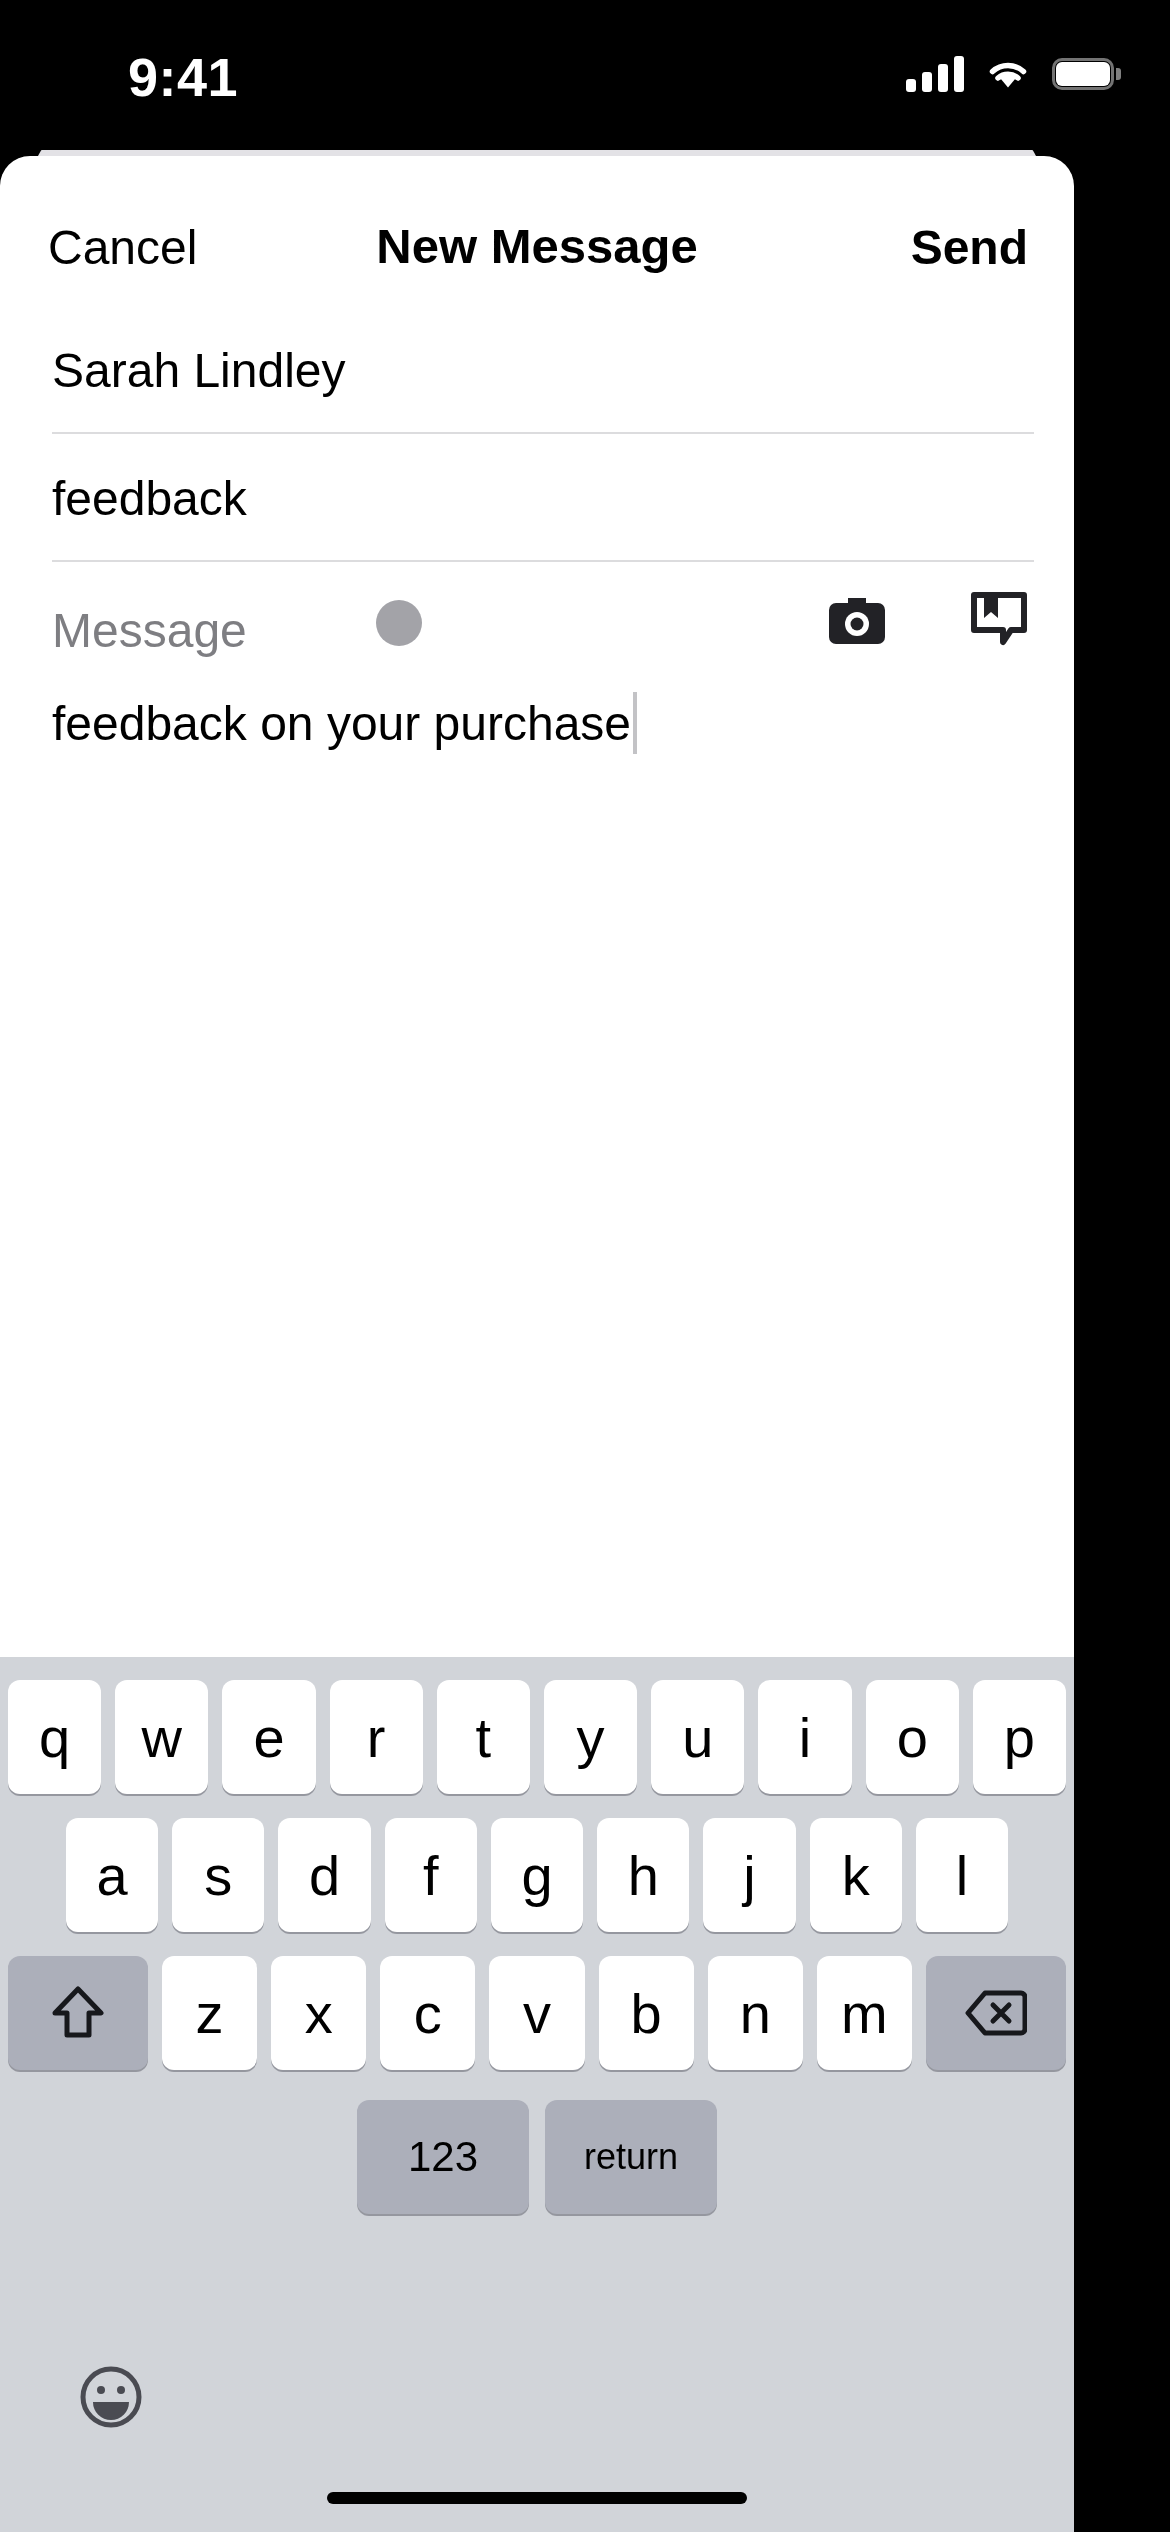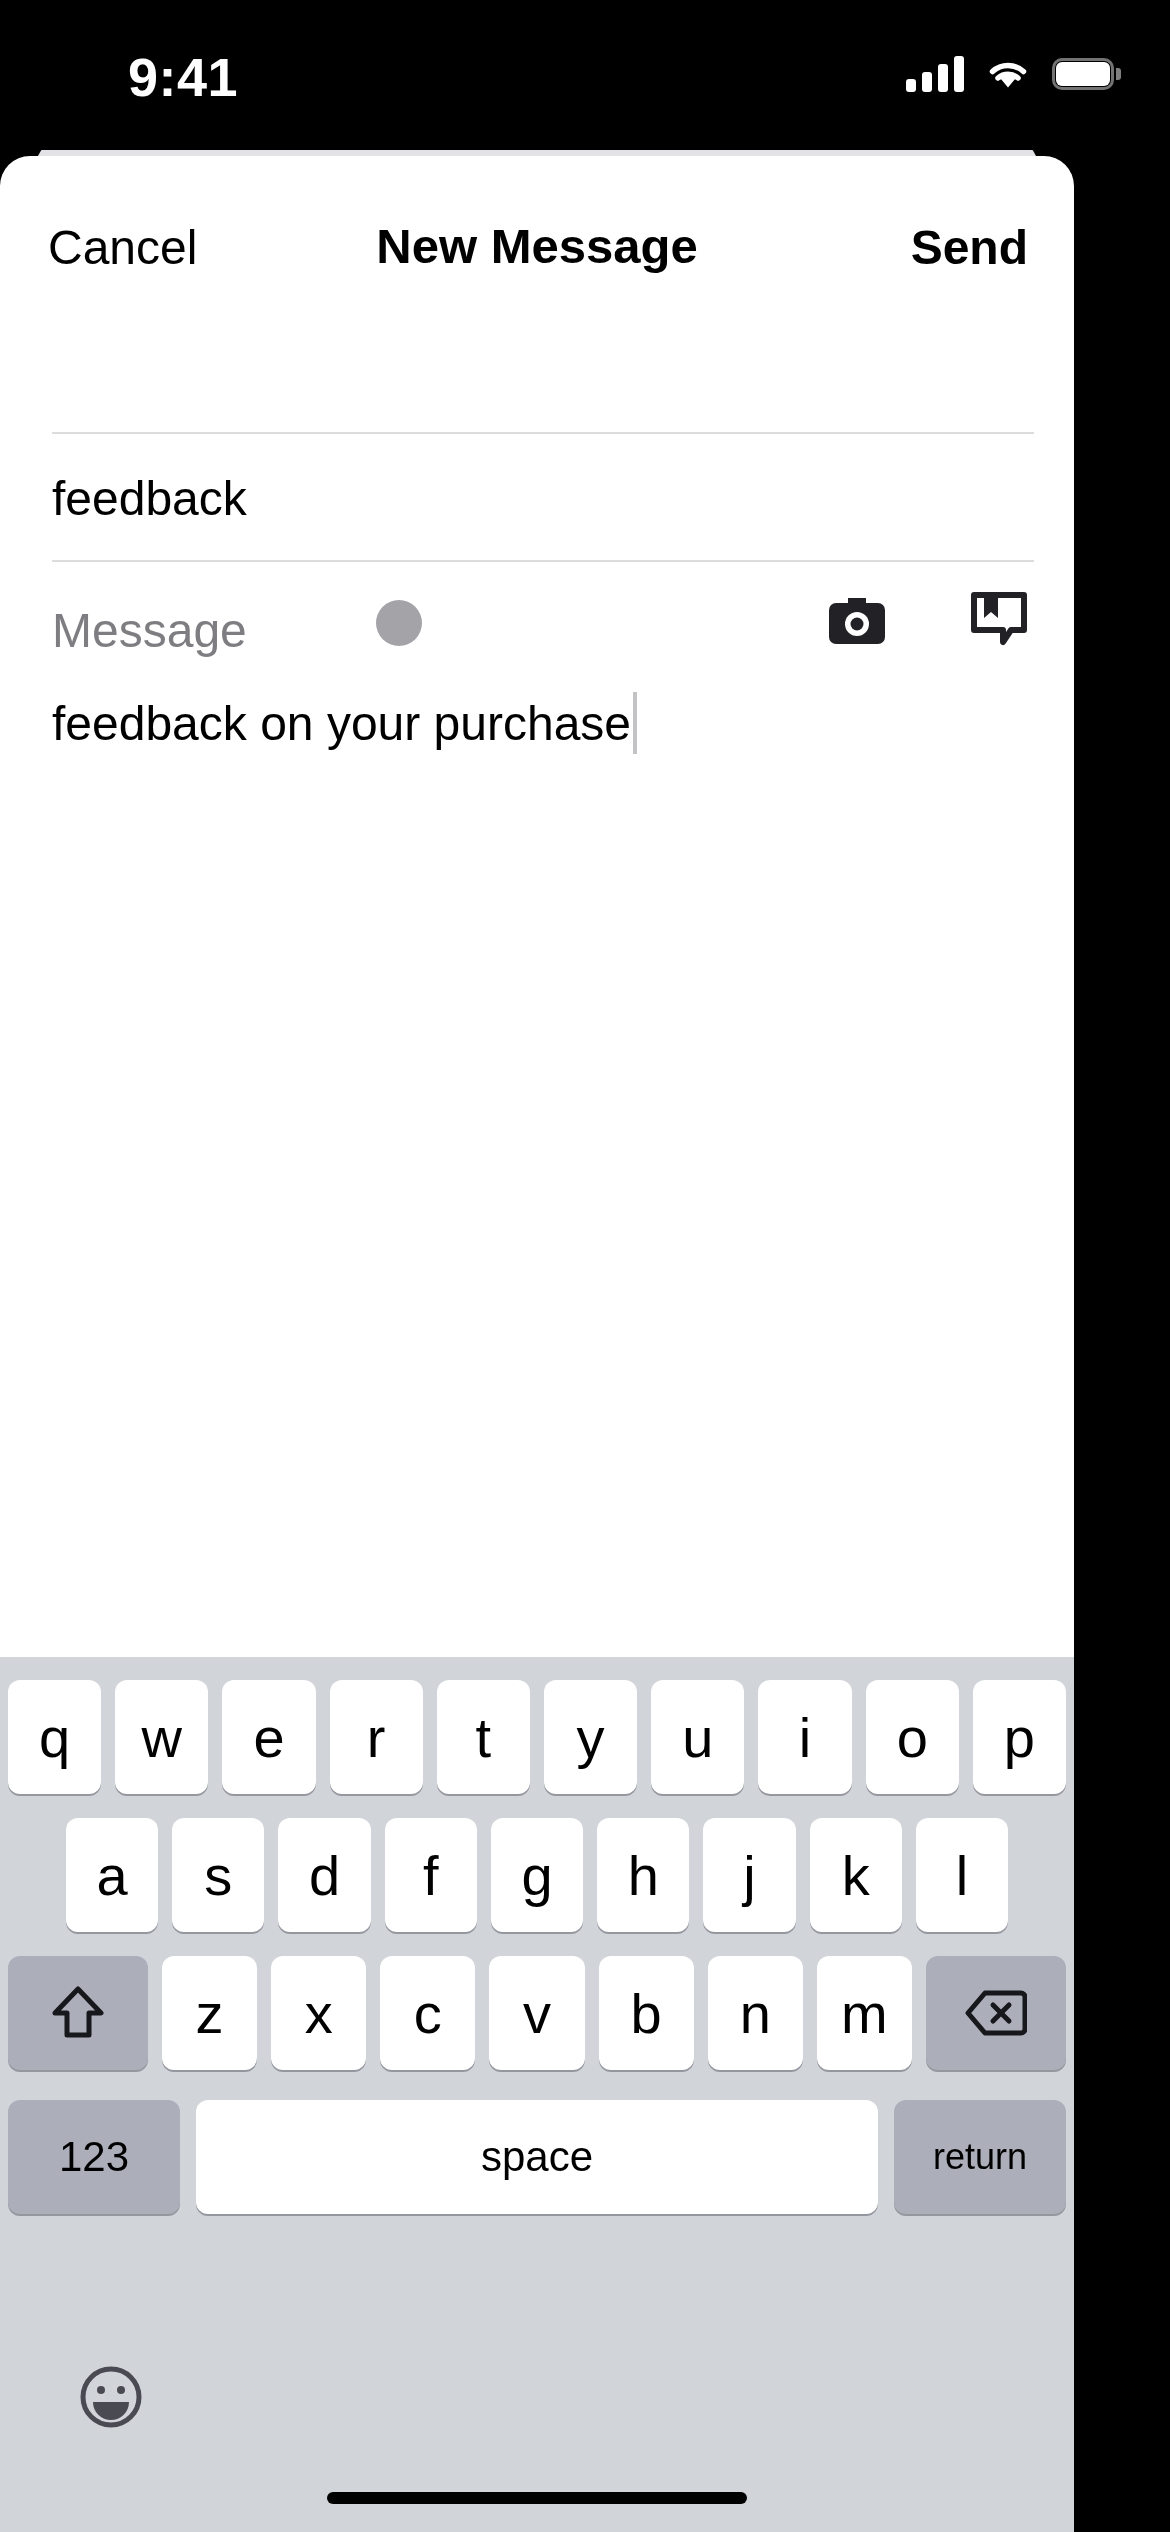--- a/index.html
+++ b/index.html
@@ -176,20 +176,21 @@
 
   <div class="sheet">
 
     <div class="navbar">
       <div class="nav-cancel">Cancel</div>
       <div class="nav-title">New Message</div>
       <div class="nav-send">Send</div>
     </div>
 
     <div class="field">
+      <span class="field-value">Sarah Lindley</span>
       <span class="divider"></span>
     </div>
 
     <div class="field">
       <span class="field-value">feedback</span>
       <span class="divider"></span>
     </div>
 
     <div class="msg-area">
       <div class="msg-row1">
@@ -258,21 +259,20 @@
       <div class="key mod del">
         <svg class="icon-del" viewBox="0 0 62 48">
           <path d="M20 4 H56 a4 4 0 0 1 4 4 V40 a4 4 0 0 1 -4 4 H20 L3 24 Z" fill="none" stroke="#17181C" stroke-width="5" stroke-linejoin="round"></path>
           <path d="M28 16 L44 32 M44 16 L28 32" stroke="#17181C" stroke-width="5" stroke-linecap="round"></path>
         </svg>
       </div>
     </div>
 
     <div class="kb-row r4">
       <div class="key mod num">123</div>
-      <div class="key space">space</div>
       <div class="key mod ret">return</div>
     </div>
 
     <div class="kb-bottom">
       <svg class="emoji-btn" viewBox="0 0 66 66">
         <circle cx="33" cy="33" r="28" fill="none" stroke="#4A4B52" stroke-width="5"></circle>
         <circle cx="23" cy="26" r="4" fill="#4A4B52"></circle>
         <circle cx="43" cy="26" r="4" fill="#4A4B52"></circle>
         <path d="M15 38 H51 A18 18 0 0 1 15 38 Z" fill="#4A4B52"></path>
       </svg>

